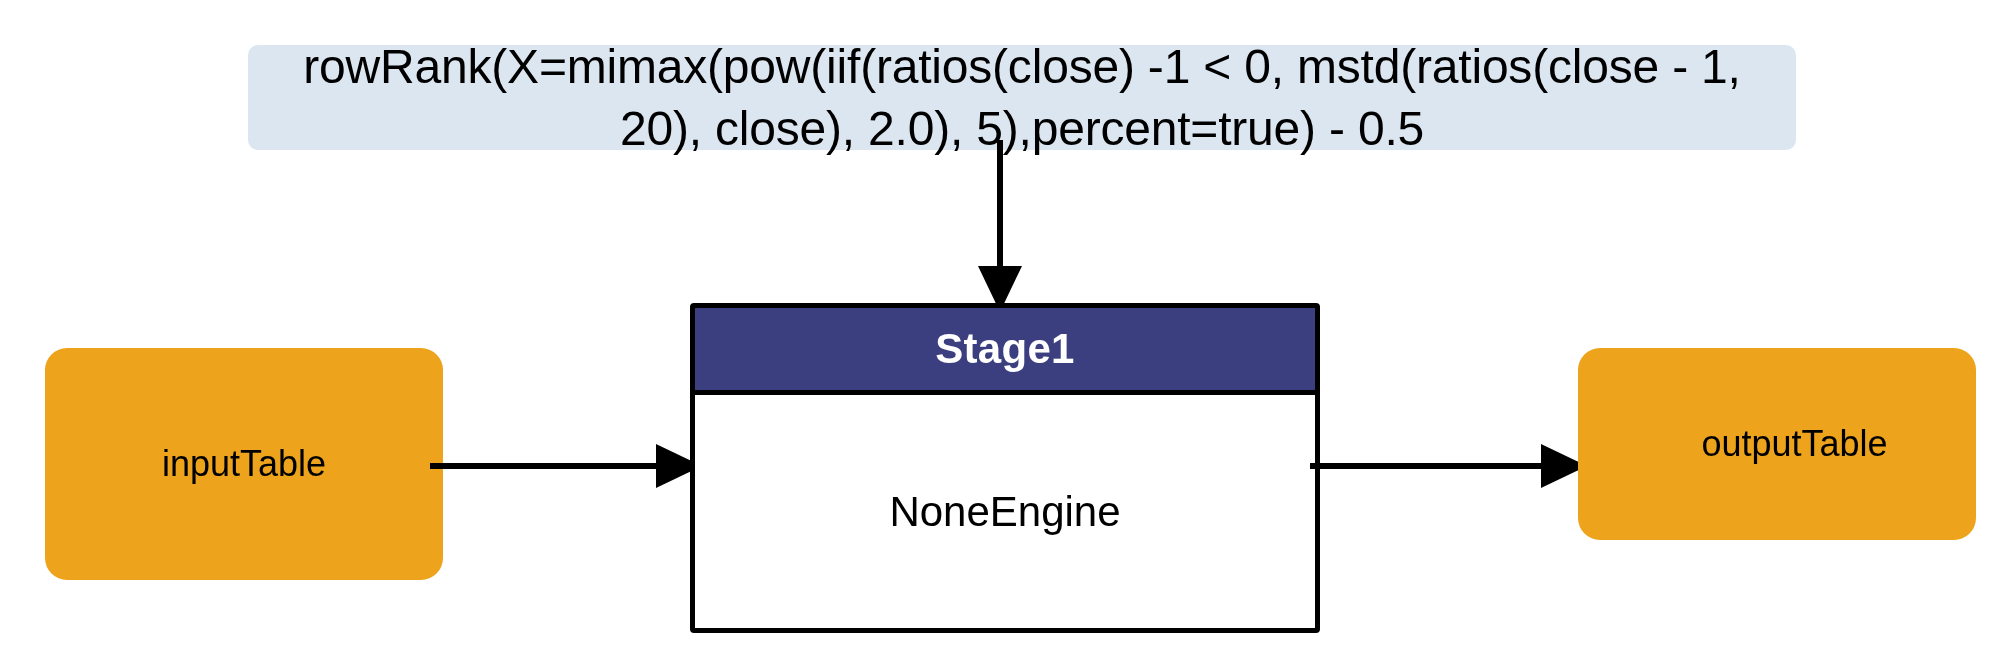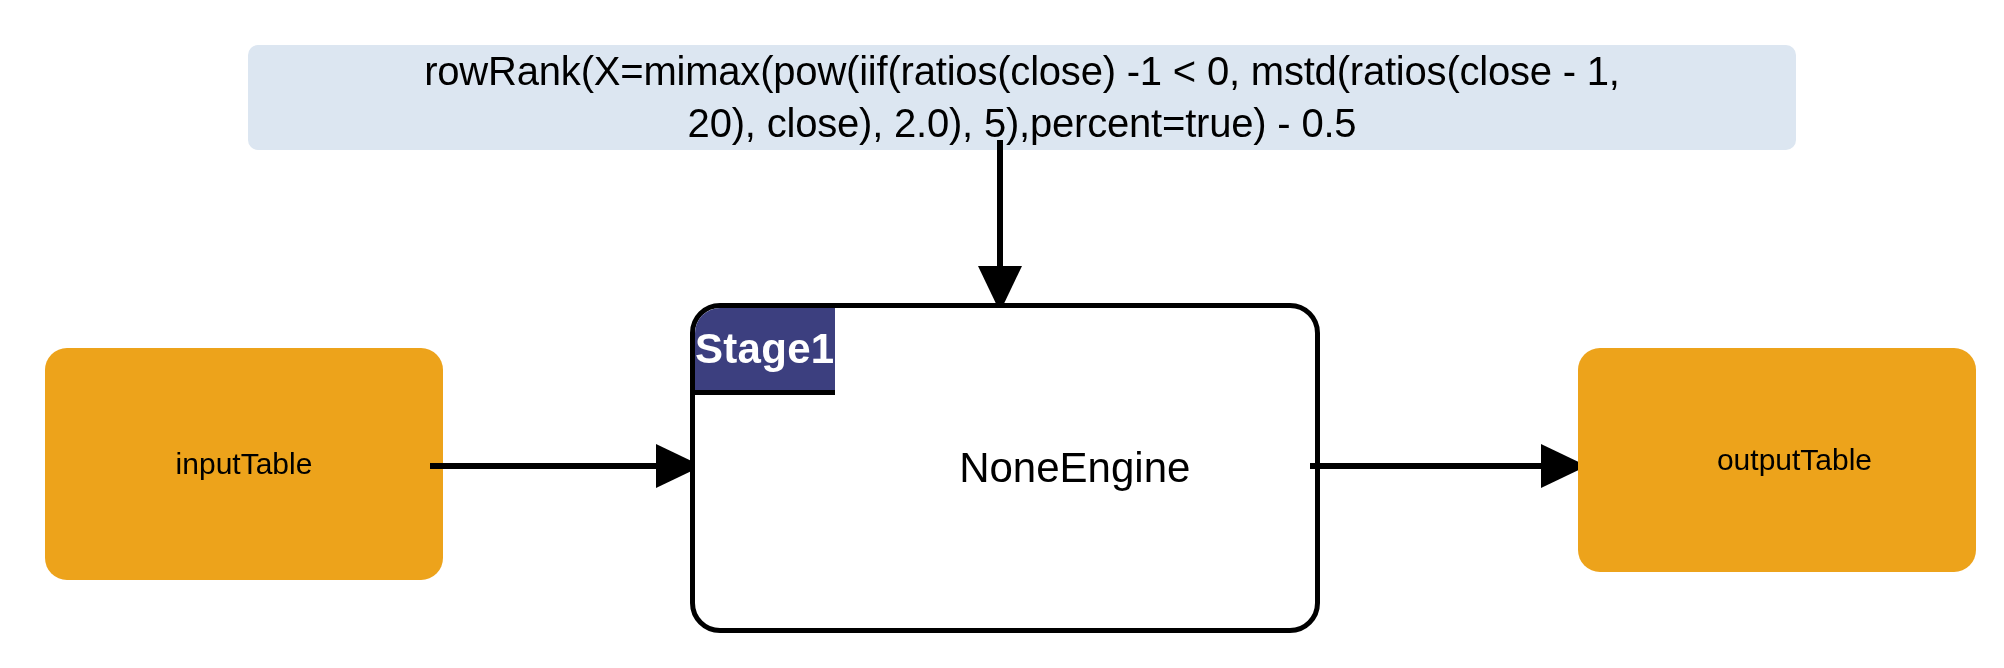--- a/index.html
+++ b/index.html
@@ -27,71 +27,71 @@
     height: 105px;
     background: #dce6f1;
     border-radius: 10px;
     box-sizing: border-box;
     display: flex;
     align-items: center;
     justify-content: center;
     padding: 0 12px;
   }
   #formula-text {
-    font-size: 40px;
+    font-size: 48px;
     line-height: 1.28;
     color: #000000;
     text-align: center;
     white-space: pre-line;
     letter-spacing: -0.2px;
   }
 
   
   .table-node {
     position: absolute;
     background: #eda31b;
     border-radius: 22px;
     display: flex;
     align-items: center;
     justify-content: center;
     box-sizing: border-box;
   }
   .table-node .node-label {
-    font-size: 30px;
+    font-size: 36px;
     color: #000000;
     text-align: left;
   }
   #input-table {
     left: 45px;
     top: 348px;
     width: 398px;
     height: 232px;
   }
   #output-table {
     left: 1578px;
     top: 348px;
     width: 398px;
-    height: 224px;
+    height: 192px;
     padding-left: 35px;
   }
 
   
   #stage-node {
     position: absolute;
     left: 690px;
     top: 303px;
     width: 630px;
     height: 330px;
     border: 5px solid #000000;
-    border-radius: 30px;
+    border-radius: 4px;
     box-sizing: border-box;
     background: #ffffff;
     overflow: hidden;
     display: flex;
-    flex-direction: row;
+    flex-direction: column;
   }
   #stage-header {
     height: 82px;
     flex: 0 0 82px;
     background: #3c3f7f;
     border-bottom: 5px solid #000000;
     display: flex;
     align-items: center;
     justify-content: center;
   }

